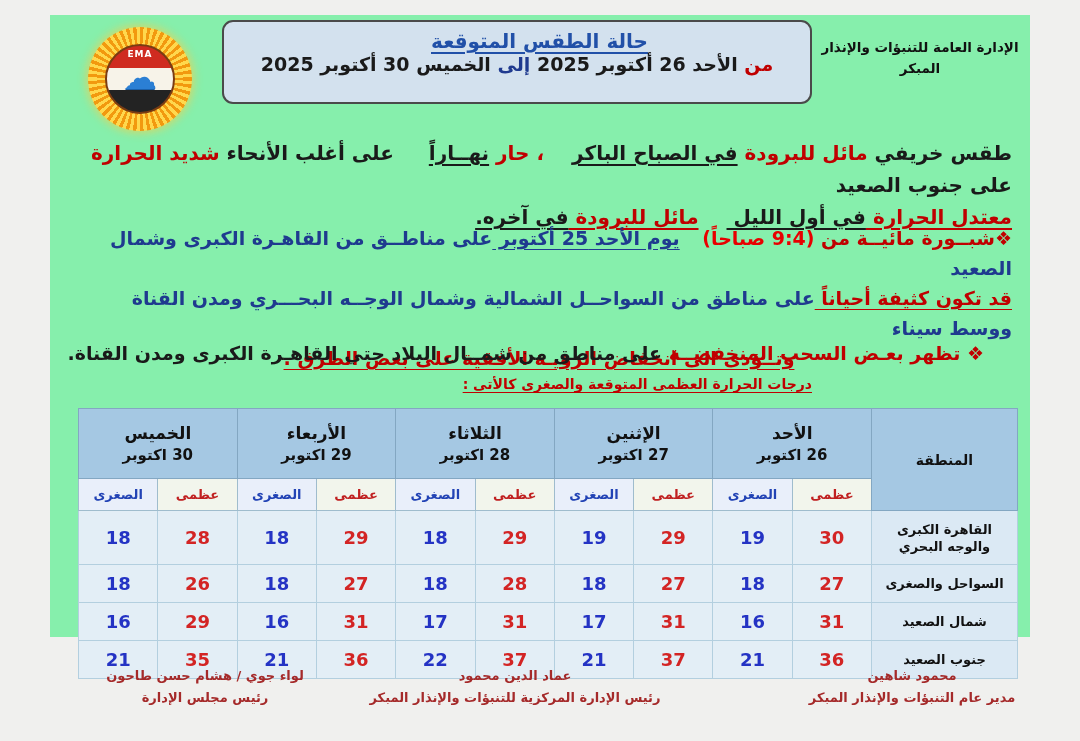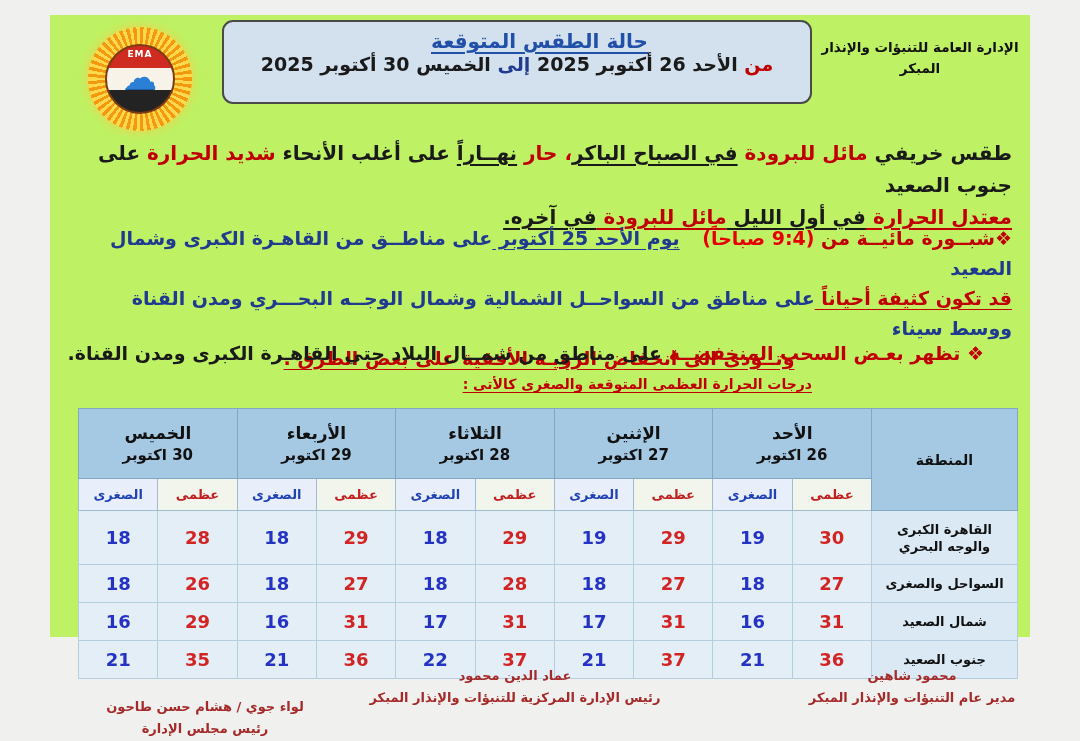--- a/index.html
+++ b/index.html
@@ -3,21 +3,21 @@
 <meta charset="utf-8">
 <style>
   html,body{margin:0;padding:0;}
   body{
     width:1080px;height:741px;overflow:hidden;position:relative;
     background:#f0f0ee;
     font-family:"DejaVu Sans", sans-serif;
   }
   .doc{
     position:absolute;left:50px;top:15px;width:980px;height:622px;
-    background:#bef264;direction:rtl;
+    background:#86efac;direction:rtl;
   }
   
   .logo{position:absolute;left:38px;top:12px;width:104px;height:104px;}
   .sun{position:absolute;inset:0;border-radius:50%;
     background:repeating-conic-gradient(#f2990f 0deg 4deg,#ffd84d 4deg 8deg);
     box-shadow:0 0 9px 2px rgba(250,205,70,.65);}
   .emblem{position:absolute;inset:17px;border-radius:50%;overflow:hidden;
     border:2px solid #7a3c12;
     background:linear-gradient(180deg,#cf2b20 0 33%,#f7f3e9 33% 67%,#232323 67% 100%);}
   .ema-text{position:absolute;top:3px;left:0;right:0;text-align:center;
@@ -36,21 +36,21 @@
   .rt-line{text-align:right;}
   .al-center{text-align:center;}
   .p1{position:absolute;top:122px;right:18px;left:16px;
     font-size:20px;font-weight:bold;line-height:32px;}
   .p2{position:absolute;top:208px;right:18px;left:16px;
     font-size:19px;font-weight:bold;line-height:30px;}
   .p3{position:absolute;top:325px;right:46px;left:16px;
     font-size:19px;font-weight:bold;line-height:26px;}
   .p1 span,.p2 span,.p3 span{text-underline-offset:4px;}
   .seg-black{color:#1a1a1a;}
-  .seg-black-u{color:#1a1a1a;text-decoration:underline;}
+  .seg-black-u{color:#1a1a1a;text-decoration:underline;margin-left:28px;}
   .seg-red{color:#c00000;}
   .seg-red-u{color:#c00000;text-decoration:underline;}
   .seg-red-bright{color:#e80000;margin-left:16px;}
   .seg-navy{color:#1f3a8f;}
   .seg-navy-u{color:#1f3a8f;text-decoration:underline;}
   .caption{position:absolute;top:361px;right:218px;
     font-size:14px;font-weight:bold;color:#c00000;
     text-decoration:underline;text-underline-offset:3px;}
   
   .wtable{position:absolute;left:28px;top:393px;width:940px;
@@ -68,21 +68,21 @@
   .wtable tbody tr.tall{height:54px;}
   .wtable tbody td{border:1px solid #b3cfdf;background:#e3eef6;font-weight:bold;font-size:18px;}
   .wtable td.region-c{background:#dbe9f4;font-size:13px;color:#111;line-height:17px;font-weight:bold;}
   .t-max{color:#d32424;}
   .t-min{color:#2433c4;}
   
   .sig{position:absolute;top:650px;text-align:center;color:#a52a2a;
     font-weight:bold;font-size:13px;line-height:22px;}
   .sig-right{left:722px;width:280px;}
   .sig-center{left:300px;width:330px;}
-  .sig-left{left:35px;width:240px;margin-top:31px;}
+  .sig-left{left:35px;width:240px;}
 </style>
 </head>
 <body>
 
 <div class="doc">
 
   <div class="logo">
     <div class="sun"></div>
     <div class="emblem">
       <div class="ema-text">EMA</div>

